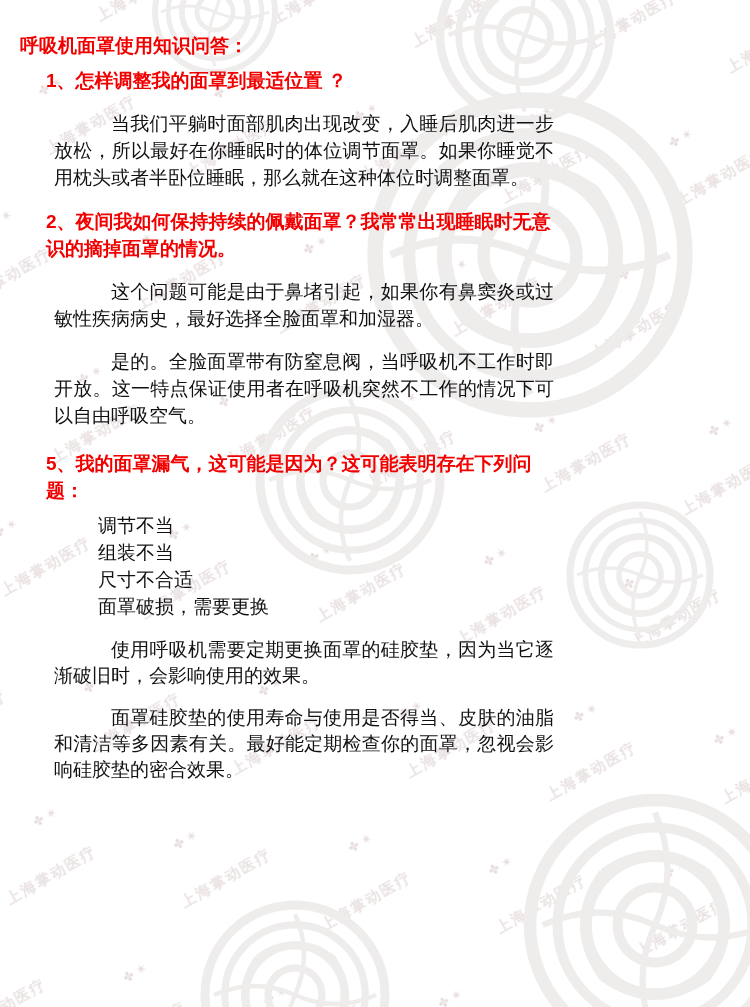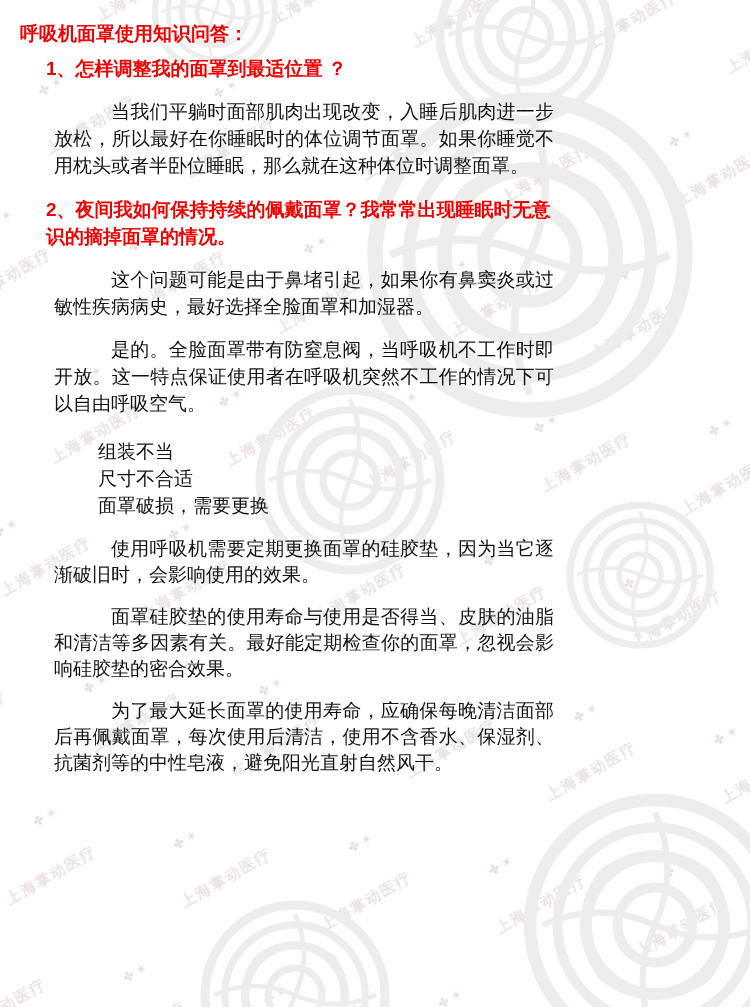--- a/index.html
+++ b/index.html
@@ -8,21 +8,21 @@
     font-family:"Liberation Sans","DejaVu Sans",sans-serif;
     color:var(--ink,#111111);
   }
   
   .wm{position:absolute;left:0;top:0;z-index:0;}
   .wmt{font-size:15px;fill:var(--wm,#eae2e2);font-weight:700;letter-spacing:2px;}
   .wms{font-size:13px;fill:var(--wm2,#e8dddd);}
   .orn{stroke:var(--orn,#efecec);fill:none;}
   
   .doc{
-    position:absolute;left:0;top:0;z-index:1;width:608px;box-sizing:border-box;
+    position:absolute;left:0;top:12px;z-index:1;width:608px;box-sizing:border-box;
     padding:20px 38px 0 38px;font-size:19px;line-height:27px;
   }
   .doc-title{
     margin:0 0 0 -18px;font-size:19px;line-height:27px;font-weight:700;
     color:var(--accent,#f20000);
   }
   section{margin:0;}
   .q{
     margin:8px;font-size:19px;line-height:27px;font-weight:700;
     color:var(--accent,#f20000);
@@ -85,26 +85,27 @@
     <h2 class="q">2、夜间我如何保持持续的佩戴面罩？我常常出现睡眠时无意识的摘掉面罩的情况。</h2>
     <p class="a">这个问题可能是由于鼻堵引起，如果你有鼻窦炎或过敏性疾病病史，最好选择全脸面罩和加湿器。</p>
   </section>
 
 
   <section class="s4">
     <p class="a">是的。全脸面罩带有防窒息阀，当呼吸机不工作时即开放。这一特点保证使用者在呼吸机突然不工作的情况下可以自由呼吸空气。</p>
   </section>
 
   <section class="s5">
+    <h2 class="q">5、我的面罩漏气，这可能是因为？这可能表明存在下列问题：</h2>
     <ul class="leak-list">
+      <li>调节不当</li>
       <li>组装不当</li>
       <li>尺寸不合适</li>
       <li>面罩破损，需要更换</li>
     </ul>
   </section>
 
   <section class="s6">
     <p class="a">使用呼吸机需要定期更换面罩的硅胶垫，因为当它逐渐破旧时，会影响使用的效果。</p>
     <p class="a">面罩硅胶垫的使用寿命与使用是否得当、皮肤的油脂和清洁等多因素有关。最好能定期检查你的面罩，忽视会影响硅胶垫的密合效果。</p>
-    <p class="a">为了最大延长面罩的使用寿命，应确保每晚清洁面部后再佩戴面罩，每次使用后清洁，使用不含香水、保湿剂、抗菌剂等的中性皂液，避免阳光直射自然风干。</p>
   </section>
 
 </main>
 
 </body></html>

